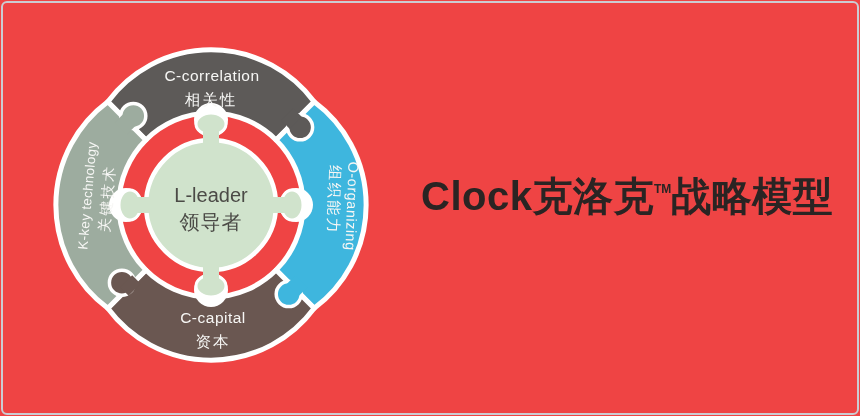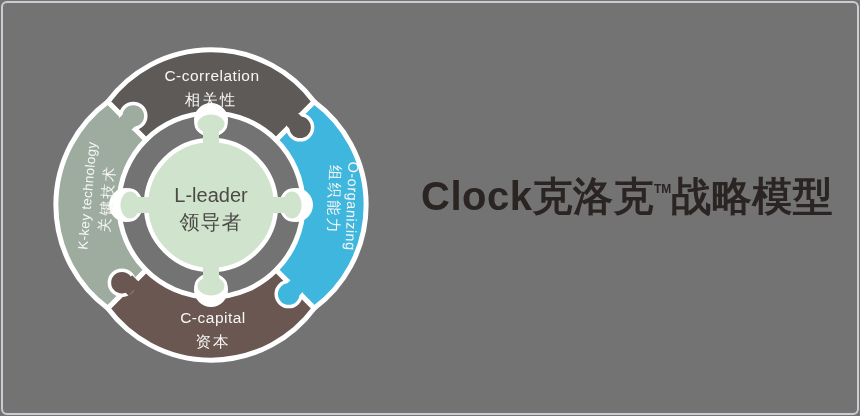--- a/index.html
+++ b/index.html
@@ -1,17 +1,17 @@
 <!DOCTYPE html>
 <html><head>
 <meta charset="utf-8">
 <style>
   html,body{margin:0;padding:0;background:#ffffff;}
   .page{
-    position:relative;width:860px;height:416px;background:#737373;
+    position:relative;width:860px;height:416px;background:#ef4444;
     overflow:hidden;font-family:"Liberation Sans",sans-serif;
   }
   .frame{
     position:absolute;left:1px;top:1px;right:1px;bottom:1px;
     border:2px solid #cbccd2;border-radius:6px;pointer-events:none;
   }
   svg.diagram{position:absolute;left:0;top:0;}
   .seg-label{font-family:"Liberation Sans",sans-serif;fill:#f7f7f5;}
   .center-label{font-family:"Liberation Sans",sans-serif;fill:#4b4a46;}
   .title{

